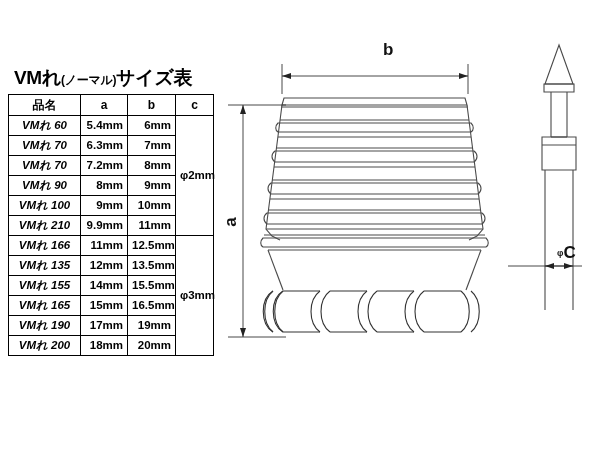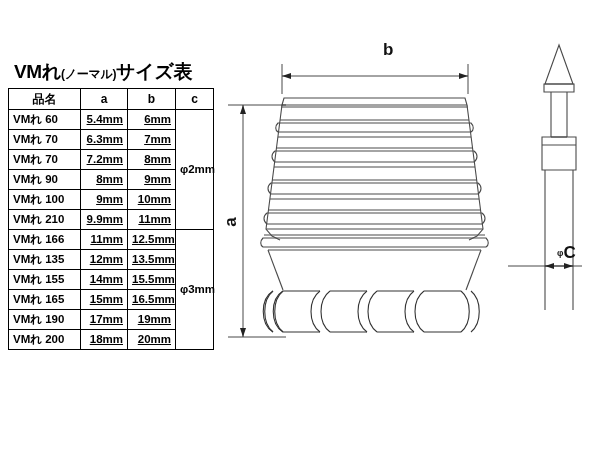--- a/index.html
+++ b/index.html
@@ -22,21 +22,21 @@
     left: 8px; top: 58px;
     width: 205px;
   }
   #spec-title {
     font-size: 19px;
     font-weight: bold;
     color: #000;
     letter-spacing: -0.3px;
     white-space: nowrap;
     line-height: 1.1;
-    margin: 4px 0 5px 6px;
+    margin: 10px 0 5px 6px;
   }
   #spec-title .small {
     font-size: 12px;
   }
   table.spec {
     border-collapse: collapse;
     width: 205px;
     table-layout: fixed;
   }
   table.spec td, table.spec th {
@@ -48,22 +48,22 @@
     padding: 0 4px;
     line-height: 1;
     background: #fff;
     margin-left: 18px;
   }
   table.spec th {
     text-align: center;
     font-size: 12px;
     height: 21px;
   }
-  td.name { text-align: left; padding-left: 5px; }
-  td.num  { text-align: right; padding-right: 5px; text-decoration: underline; }
+  td.name { text-align: center; padding-left: 5px; font-style: italic; }
+  td.num  { text-align: right; padding-right: 5px; }
   td.cc   { text-align: left; vertical-align: middle; font-size: 12px; }
   col.c-name { width: 72px; }
   col.c-a    { width: 47px; }
   col.c-b    { width: 48px; }
   col.c-c    { width: 38px; }
 
   
   #drawing-area {
     position: absolute;
     left: 220px; top: 0;

